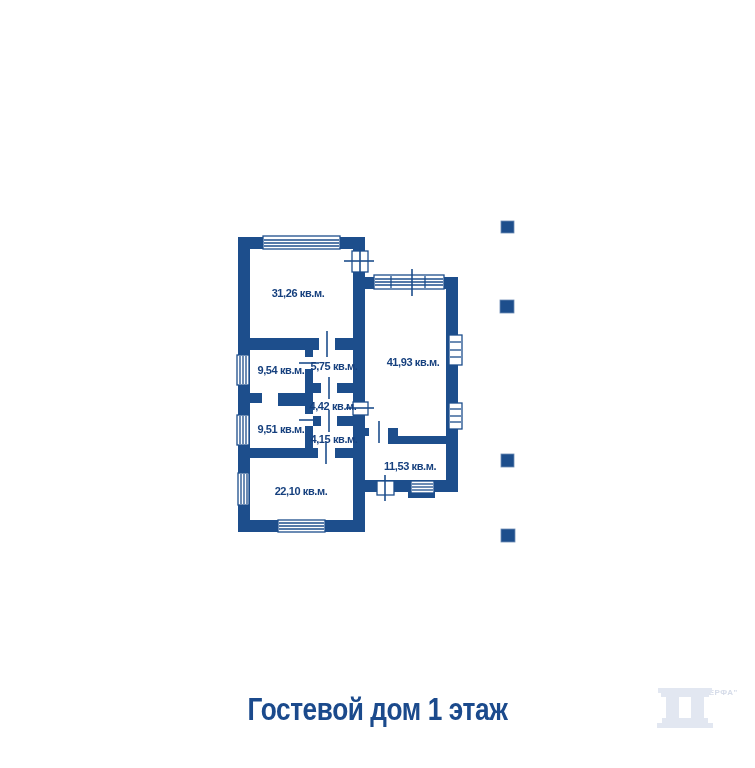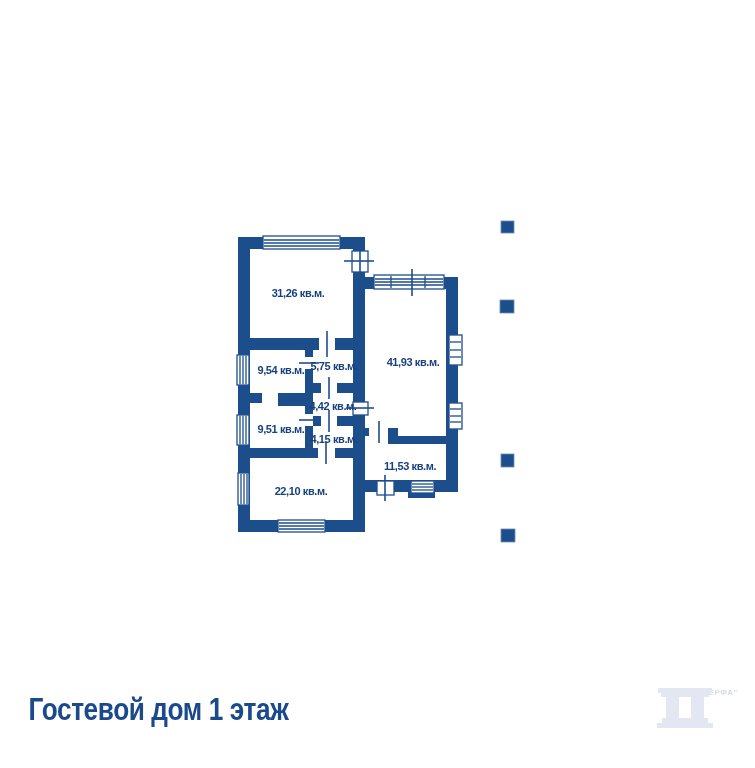--- a/index.html
+++ b/index.html
@@ -23,21 +23,21 @@
   .wline{stroke:var(--wall);stroke-width:1.3;fill:none;}
   .tick{stroke:var(--wall);stroke-width:1.6;fill:none;}
   .room-label{
     fill:var(--label);
     font-family:"Liberation Sans",sans-serif;
     font-size:11px;font-weight:bold;letter-spacing:-0.4px;
     text-anchor:middle;
   }
   .bullet{fill:var(--wall);stroke:#6d8cb5;stroke-width:0.8;}
   #title-bar{
-    position:absolute;left:0;top:691px;width:755px;text-align:left;
+    position:absolute;left:0;top:691px;width:755px;text-align:center;
   }
   #title-bar .t{
     display:inline-block;
     transform:scaleX(0.82);transform-origin:center;
     font-size:32px;font-weight:bold;letter-spacing:-0.5px;
     color:var(--title);white-space:nowrap;
   }
   #watermark{
     position:absolute;left:652px;top:687px;width:100px;text-align:center;
   }

